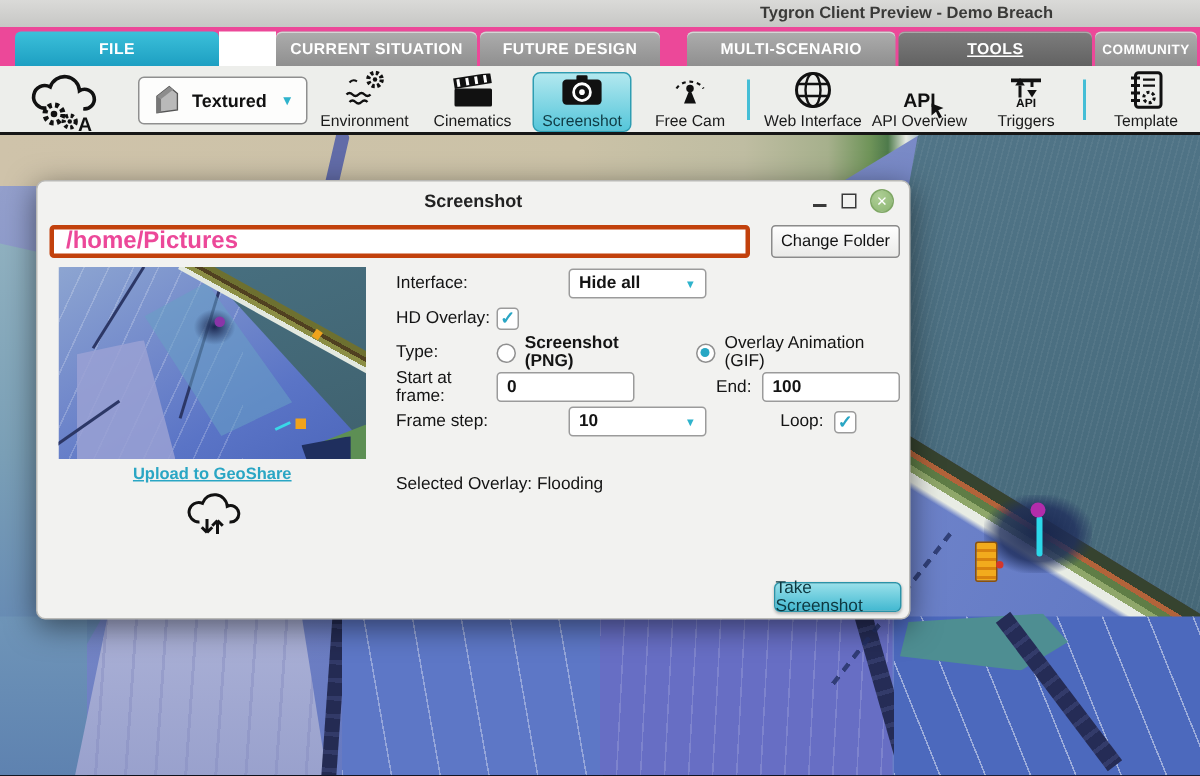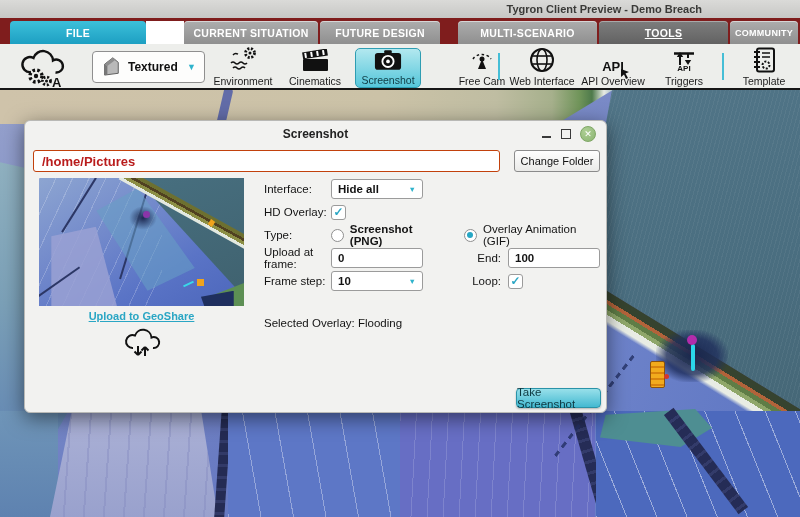--- a/index.html
+++ b/index.html
@@ -6,21 +6,21 @@
   html,body { width: 800px; height: 517px; }
   body { font-family: "Liberation Sans", sans-serif; overflow: hidden; background: #000; }
   .screen { position: relative; width: 800px; height: 517px; overflow: hidden; background:#000; }
 
   
   .titlebar { position:absolute; left:0; top:0; width:800px; height:18px;
     background:linear-gradient(#dadad8,#c7c7c5); display:flex; align-items:center;
     justify-content:flex-end; padding-right:98px; font-size:11px; font-weight:bold; color:#3a3a38; }
 
   
-  .tabbar { position:absolute; left:0; top:18px; width:800px; height:26px; background:#7f1d1d; }
+  .tabbar { position:absolute; left:0; top:18px; width:800px; height:26px; background:#ec4899; }
   .tab { position:absolute; top:3px; height:23px; border-radius:4px 4px 0 0; display:flex;
     align-items:center; justify-content:center; font-size:10.5px; font-weight:bold; color:#fff;
     letter-spacing:.3px; cursor:pointer; }
   .tab.cyan { background:linear-gradient(#3cc0da,#1d9fc2); }
   .tab.gray { background:linear-gradient(#adadad,#8f8f8f); box-shadow:inset 0 1px 0 rgba(255,255,255,.5); }
   .tab.dark { background:linear-gradient(#7d7d7d,#626262); box-shadow:inset 0 1px 0 rgba(255,255,255,.35); }
   .tab-gap { position:absolute; top:3px; height:23px; background:#fff; }
 
   
   .toolbar { position:absolute; left:0; top:44px; width:800px; height:46px;
@@ -108,22 +108,22 @@
     align-items:center; justify-content:center; font-weight:bold; font-size:12px; color:#222; }
   .win-controls { position:absolute; right:10px; top:5px; display:flex; align-items:center; gap:9px; height:16px; }
   .win-min { width:10px; height:12px; position:relative; cursor:pointer; }
   .win-min::after { content:""; position:absolute; left:0; bottom:2px; width:9px; height:2px; background:#3a3a3a; }
   .win-max { width:10px; height:10px; border:1.5px solid #3a3a3a; cursor:pointer; }
   .win-close { width:16px; height:16px; border-radius:50%; cursor:pointer;
     background:radial-gradient(circle at 35% 30%, #aecf95, #8bb471); border:1px solid #7fa765;
     color:#fff; font-size:9px; display:flex; align-items:center; justify-content:center; }
   .win-close::after { content:"✕"; }
   .path-input { position:absolute; left:8px; top:29px; width:467px; height:22px;
-    border:1px solid #c2410c; border-radius:3px; font-family:"Liberation Sans",sans-serif;
-    font-weight:bold; font-size:13px; padding:0 8px; color:#b91c1c; background:#fff; outline:none; }
+    border:3px solid #c2410c; border-radius:3px; font-family:"Liberation Sans",sans-serif;
+    font-weight:bold; font-size:16px; padding:0 8px; color:#ec4899; background:#fff; outline:none; }
   .change-folder { position:absolute; left:489px; top:29px; width:86px; height:22px;
     background:linear-gradient(#fefefe,#eaeae8); border:1px solid #8b8b8b; border-radius:3px;
     font-size:11px; display:flex; align-items:center; justify-content:center; cursor:pointer; color:#111; }
 
   .preview { position:absolute; left:14px; top:57px; width:205px; height:128px; overflow:hidden; }
   .preview .pl { position:absolute; }
   #pv-base { left:0; top:0; right:0; bottom:0;
     background:linear-gradient(150deg,#8da5d1 0%, #7289cb 38%, #5a74c6 68%, #4c66bb 100%); }
   #pv-lines { left:0; top:0; width:60%; height:100%;
     background-image:repeating-linear-gradient(115deg, rgba(255,255,255,.2) 0 1px, transparent 1px 15px); }
@@ -156,21 +156,21 @@
     justify-content:center; cursor:pointer; }
 
   .form { position:absolute; left:239px; top:58px; }
   .frow { display:flex; align-items:center; height:20px; margin-bottom:3px; font-size:11.5px; color:#141414; }
   .flabel { width:67px; }
   .rlabel { width:85px; text-align:right; padding-right:7px; }
   .fld { width:92px; height:20px; border:1px solid #9b9b9b; border-radius:3px; background:#fff;
     display:flex; align-items:center; padding:0 6px; font-weight:bold; font-size:11.5px; color:#141414; }
   .fld input { border:none; outline:none; width:100%; background:transparent;
     font-family:"Liberation Sans",sans-serif; font-weight:bold; font-size:11.5px; color:#141414; }
-  .fld.dd { justify-content:space-between; cursor:pointer; }
+  .fld.dd { justify-content:space-between; cursor:pointer;margin-left:48px; }
   .cb { width:15px; height:15px; border:1px solid #9b9b9b; border-radius:3px; background:#fff;
     display:flex; align-items:center; justify-content:center; color:#2aa6c4; font-size:12px;
     font-weight:bold; cursor:pointer; }
   .cb.checked::after { content:"✓"; }
   .radio { width:13px; height:13px; border:1px solid #8f8f8f; border-radius:50%; background:#fff;
     margin-right:6px; position:relative; cursor:pointer; flex:0 0 auto; }
   .radio.sel::after { content:""; position:absolute; left:2.5px; top:2.5px; right:2.5px; bottom:2.5px;
     border-radius:50%; background:#27a7c4; }
   .radio-label { margin-right:16px;font-weight:bold; }
   .sel-overlay { position:absolute; left:239px; top:196px; font-size:11.5px; color:#141414; }
@@ -254,21 +254,21 @@
         <svg width="28" height="21" viewBox="0 0 30 22">
           <rect x="11" y="0" width="8" height="4" rx="1" fill="#111"></rect>
           <rect x="1" y="3" width="28" height="18" rx="3" fill="#111"></rect>
           <circle cx="15" cy="12" r="6" fill="none" stroke="#fff" stroke-width="2"></circle>
           <circle cx="15" cy="12" r="2" fill="#fff"></circle>
         </svg>
       </span>
       <span>Screenshot</span>
     </div>
 
-    <div class="titem" style="left:447px;">
+    <div class="titem" style="left:425px;">
       <span class="ticon">
         <svg width="30" height="24" viewBox="0 0 30 24">
           <path d="M6 10 A10 8 0 0 1 24 10" fill="none" stroke="#111" stroke-width="1.5" stroke-dasharray="2.5 2.5"></path>
           <circle cx="15" cy="10" r="2.5" fill="#111"></circle>
           <path d="M15 10 l4 10 h-8 z" fill="#111"></path>
         </svg>
       </span>
       <span>Free Cam</span>
     </div>
 
@@ -409,21 +409,21 @@
         <div class="cb checked"></div>
       </div>
       <div class="frow">
         <span class="flabel">Type:</span>
         <div class="radio"></div>
         <span class="radio-label">Screenshot (PNG)</span>
         <div class="radio sel"></div>
         <span>Overlay Animation (GIF)</span>
       </div>
       <div class="frow">
-        <span class="flabel">Upload at frame:</span>
+        <span class="flabel">Start at frame:</span>
         <div class="fld">
           <input value="0" style="">
         </div>
         <span class="rlabel">End:</span>
         <div class="fld">
           <input value="100" style="">
         </div>
       </div>
       <div class="frow">
         <span class="flabel">Frame step:</span>

